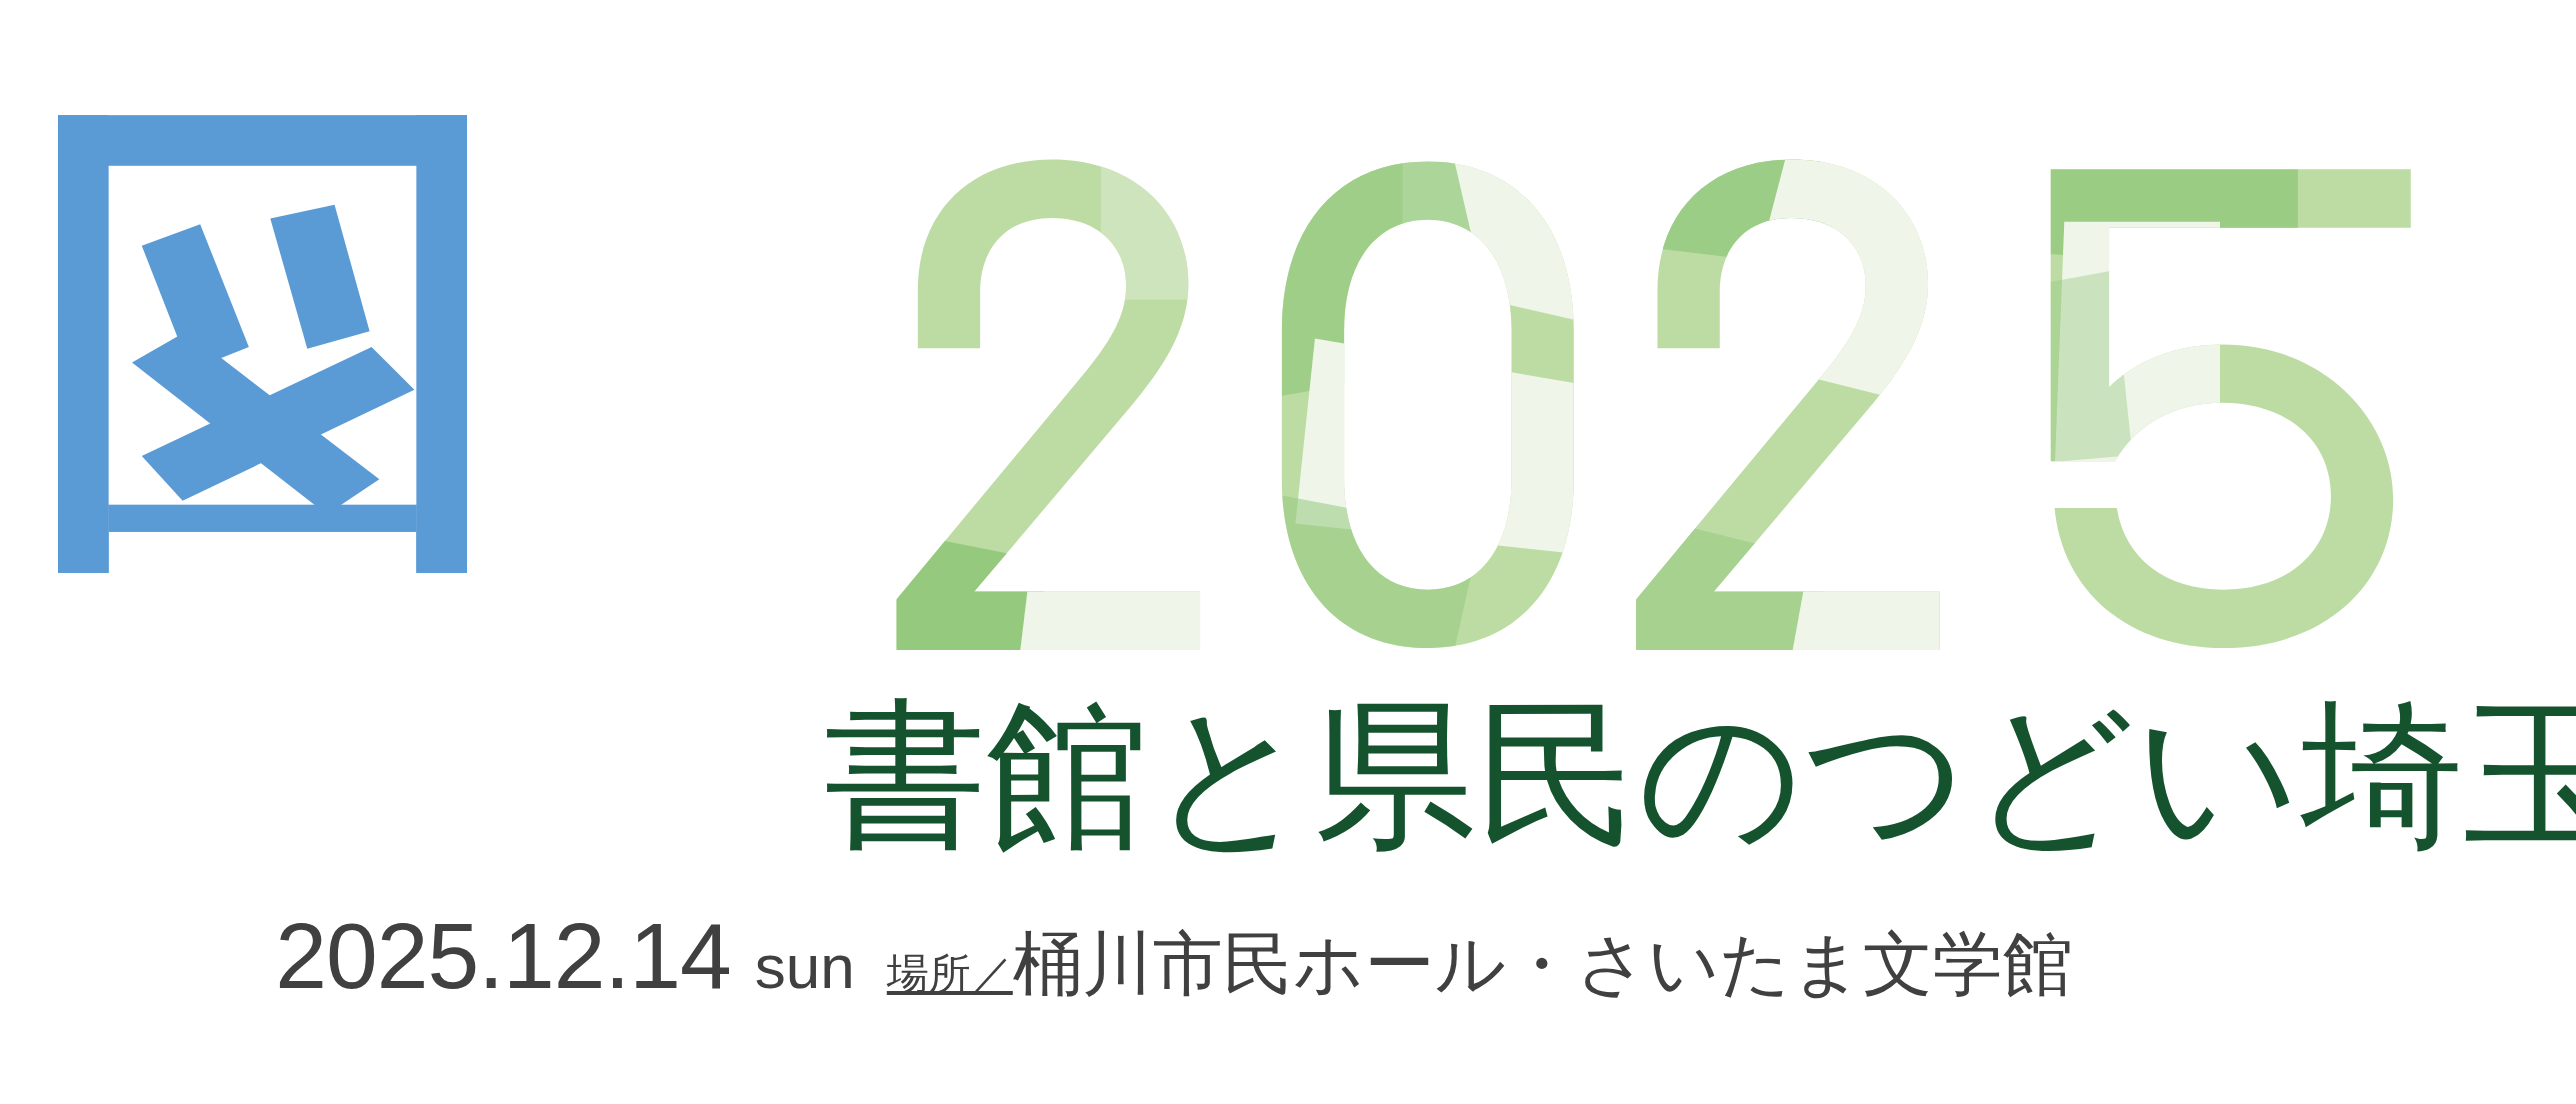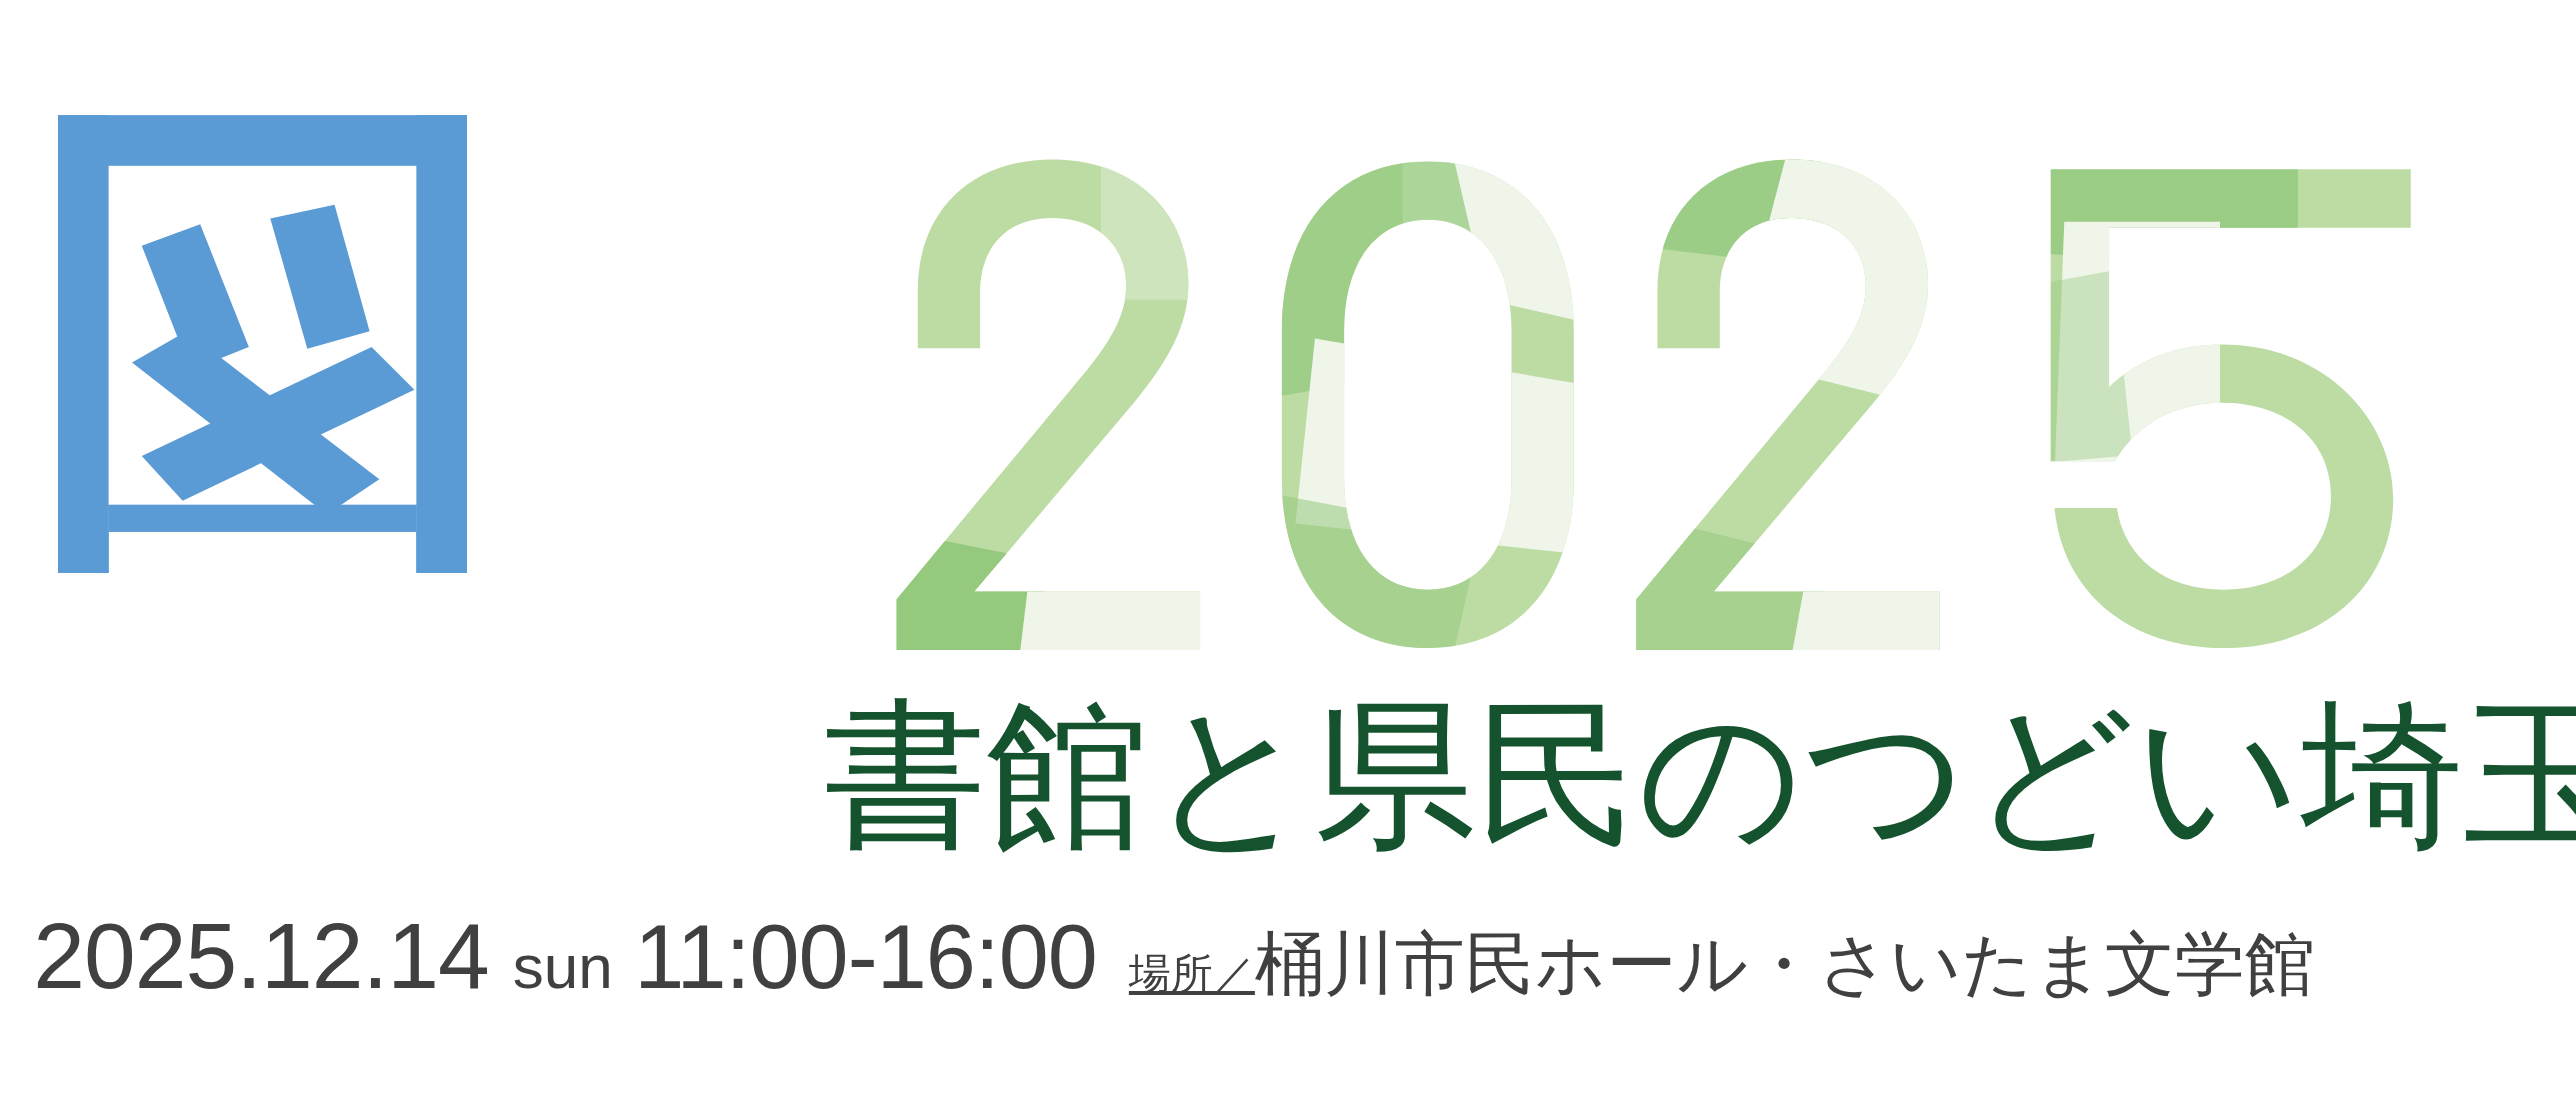--- a/index.html
+++ b/index.html
@@ -222,19 +222,18 @@
         <polygon points="1180,190 1290,170 1310,360 1190,370" fill="#94C97E" opacity="0.4"></polygon>
       </g>
     </svg>
   </div>
 
   <div class="headline">書館と県民のつどい埼玉</div>
 
   <div class="info-line">
     <span class="info-date">2025.12.14</span>
     <span class="info-day">sun</span>
-    <span class="info-time">11:00-16:00</span>
     <span class="info-venue-label">場所／</span>
     <span class="info-venue">桶川市民ホール・さいたま文学館</span>
   </div>
 
 </div>
 
 
 </body></html>

